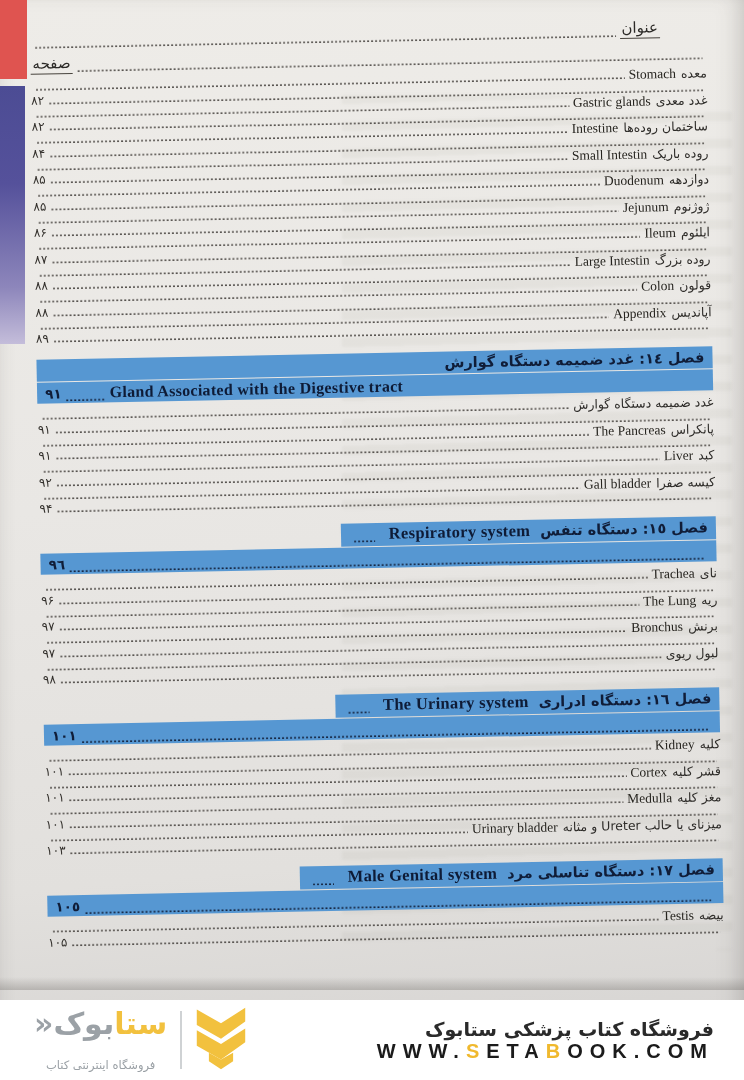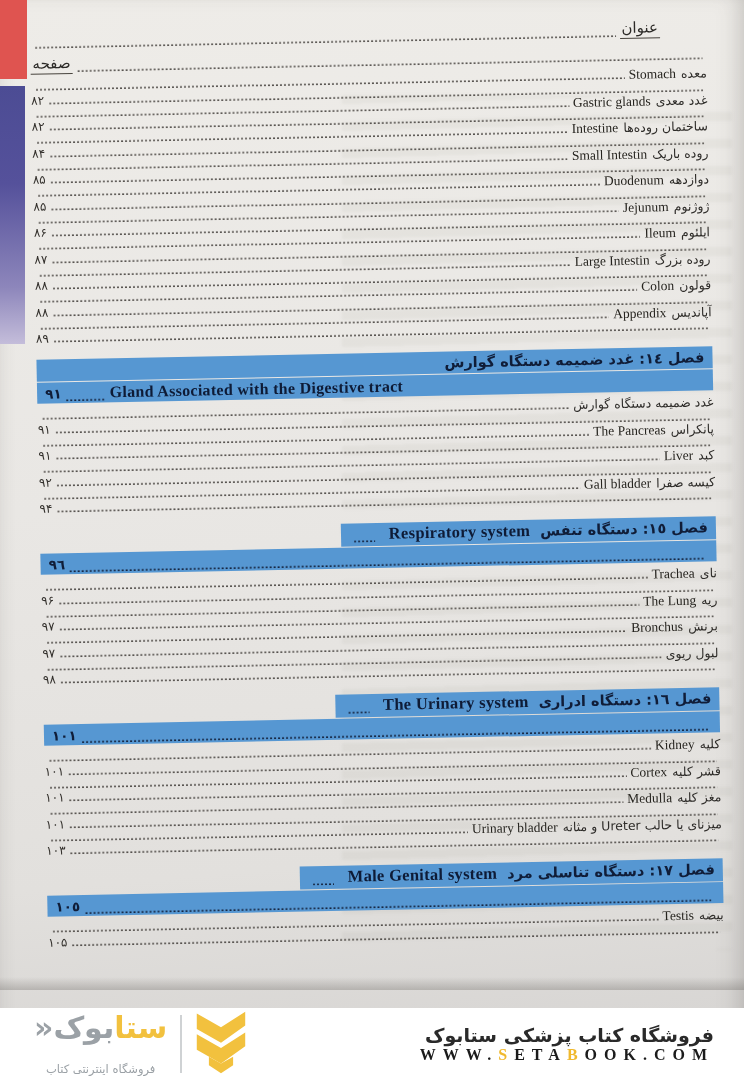--- a/index.html
+++ b/index.html
@@ -62,32 +62,32 @@
   .chap.wrap .barA{flex:1 1 auto;}
   .chfa{font-weight:bold;font-size:14.5px;color:var(--navy);white-space:nowrap;line-height:18px;}
   .chen{font-weight:bold;font-family:"Liberation Serif",serif;font-size:16.5px;color:#0e1b36;white-space:nowrap;letter-spacing:.3px;}
   .rowB{background:var(--blue);height:21px;display:flex;direction:ltr;align-items:center;padding:0 8px;margin-top:1px;}
   .rowB .pg{font-weight:bold;font-size:13.5px;color:var(--navy);line-height:14px;}
   .rowB .chen{font-size:16px;}
 
   
   .page-shadow{position:absolute;left:0;right:0;bottom:90px;height:13px;
     background:linear-gradient(180deg,rgba(0,0,0,0),rgba(60,55,50,.24));}
-  .footer{position:absolute;left:0;bottom:0;width:744px;height:72px;background:#ffffff;
+  .footer{position:absolute;left:0;bottom:0;width:744px;height:80px;background:#ffffff;
     display:flex;align-items:center;justify-content:space-between;padding:0 30px 0 34px;}
   .brand{display:flex;align-items:center;}
   .wm-col{display:flex;flex-direction:column;align-items:center;}
   .wordmark{font-weight:bold;font-size:30px;line-height:1;white-space:nowrap;direction:rtl;}
   .wm-y{color:var(--gold);}
   .wm-g{color:var(--gray-brand);}
   .tagline{font-size:11.5px;color:var(--gray-brand);margin-top:19px;white-space:nowrap;direction:rtl;}
   .divider{width:2px;height:58px;background:#cfd2d4;margin:0 13px;}
   .right-block{display:flex;flex-direction:column;align-items:flex-end;gap:1px;}
   .store{font-size:19px;font-weight:bold;color:#2a2a2a;direction:rtl;white-space:nowrap;line-height:1.1;}
-  .url{font-family:Liberation Serif, serif;font-weight:bold;font-size:16px;letter-spacing:7px;
+  .url{font-family:Liberation Sans, sans-serif;font-weight:bold;font-size:20px;letter-spacing:7px;
     color:#1b1b1b;white-space:nowrap;line-height:1;}
   .url .g{color:#f0b92e;}
 </style>
 </head>
 <body>
 
 <div class="photo">
 
   <div class="strip-red"></div>
   <div class="strip-purple"></div>

